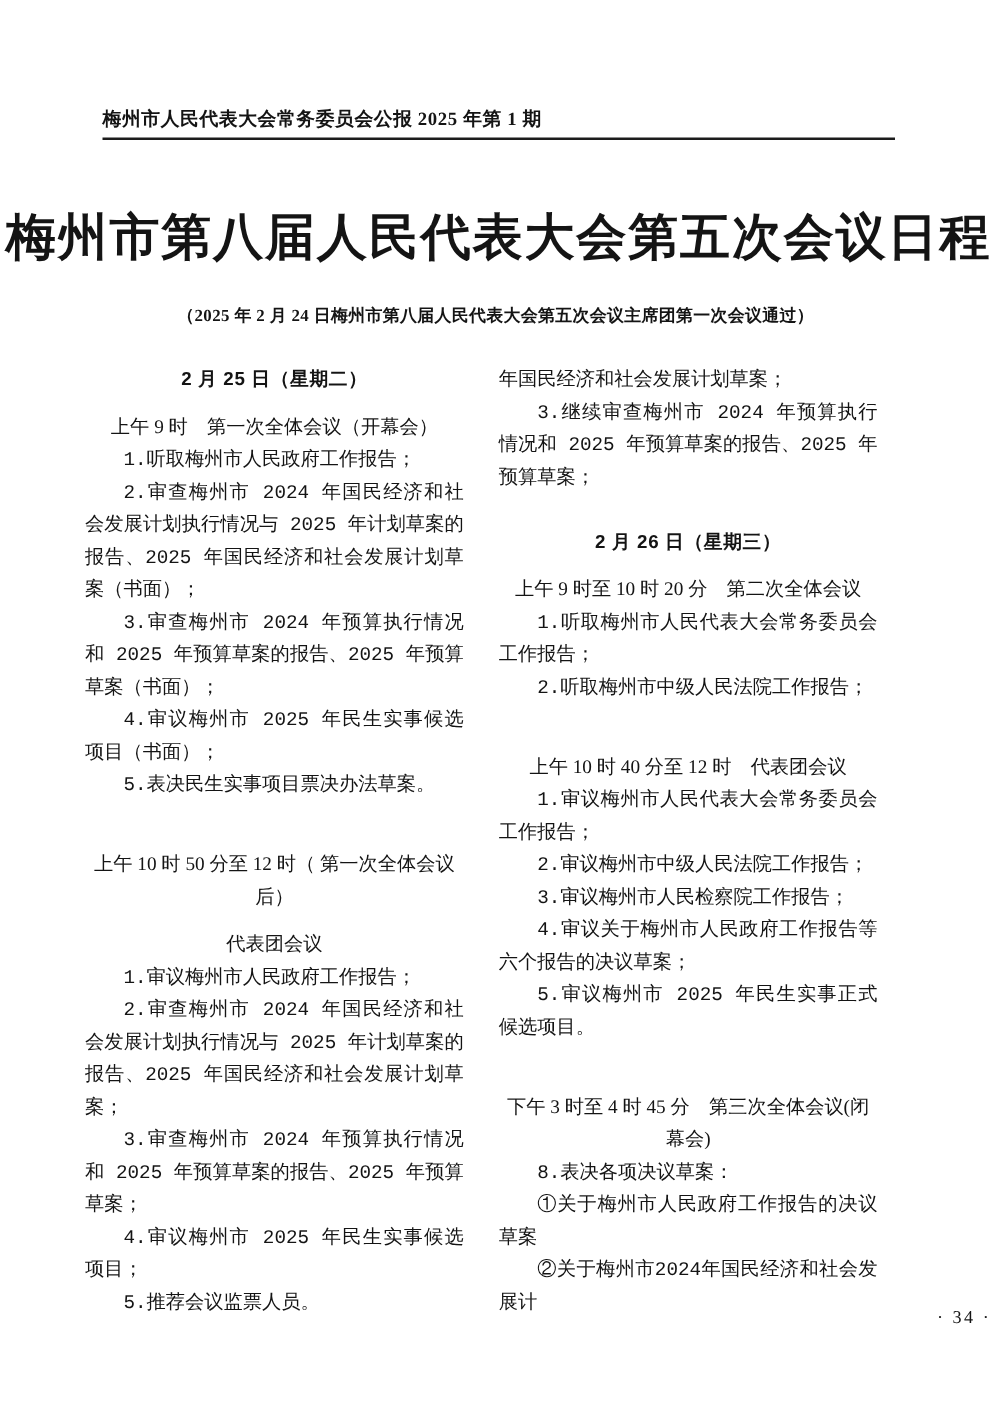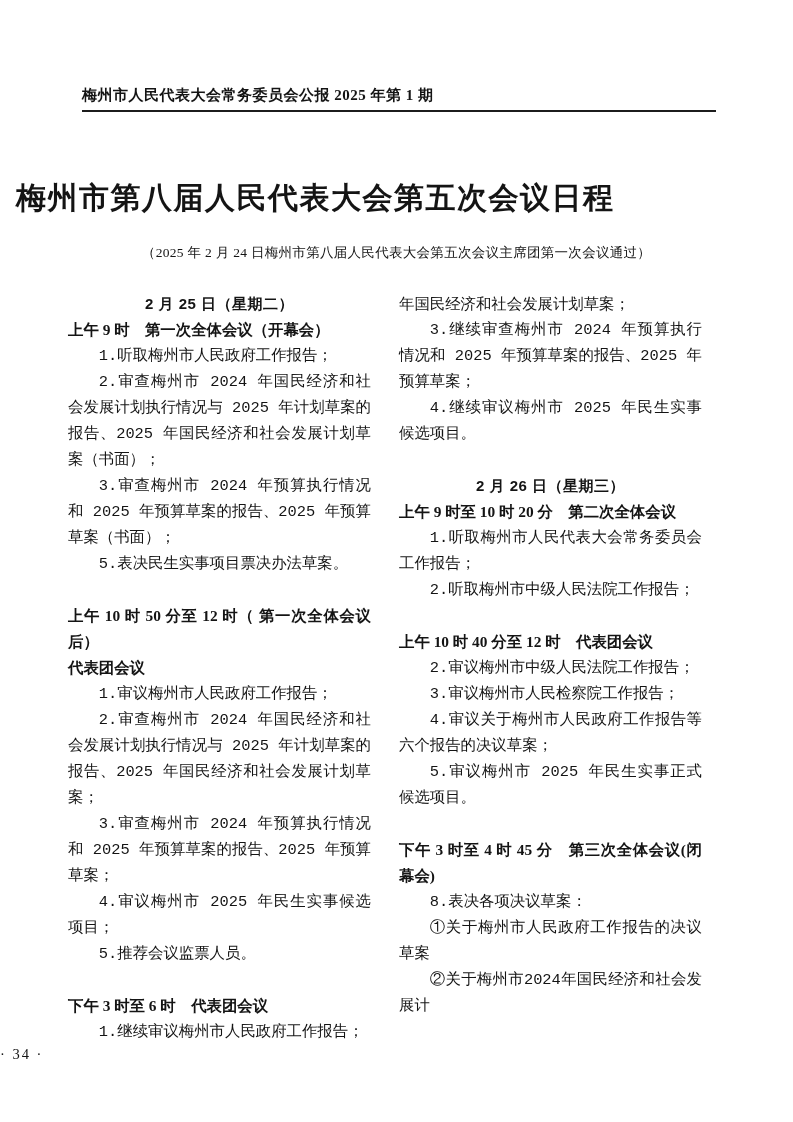--- a/index.html
+++ b/index.html
@@ -31,34 +31,34 @@
     left: 82px;
     top: 110px;
     width: 634px;
     border-top: 2.5px solid #1c1c1c;
   }
   .doc-title {
     position: absolute;
     left: 0;
     right: 0;
     top: 162px;
-    margin: 16px;
-    text-align: left;
-    font-size: 30px;
+    margin: 0;
+    text-align: right;
+    font-size: 40px;
     font-weight: 700;
     letter-spacing: 1.5px;
   }
   .approval-note {
     position: absolute;
     left: 0;
     right: 0;
     top: 244px;
     text-align: center;
     font-size: 13.5px;
-    font-weight: 400;
+    font-weight: 700;
     letter-spacing: 0.3px;
   }
   .columns {
     position: absolute;
     left: 68px;
     top: 291px;
     width: 634px;
     display: flex;
     gap: 28px;
   }
@@ -72,39 +72,41 @@
     margin: 0;
   }
   .blk.date {
     text-align: center;
     font-weight: 700;
     font-family: "Liberation Sans", "DejaVu Sans", sans-serif;
     font-size: 15px;
     letter-spacing: 0.5px;
   }
   .blk.session {
-    font-weight: 700;
+    text-align: center;
+    font-weight: 400;
     text-indent: 0;
+    margin-top: 12px;
   }
   .blk.item {
     text-indent: 2em;
     font-family: Liberation Mono, monospace;
   }
   .blk.continuation {
     text-indent: 0;
   }
   .blk.spacer {
     height: 26px;
   }
   .page-number {
     position: absolute;
     left: 0;
     right: 0;
     top: 1046px;
-    text-align: left;
+    text-align: right;
     font-size: 14.5px;
     letter-spacing: 2px;
   }
 </style>
 </head>
 <body>
 
 <div class="page">
   <div class="running-header">梅州市人民代表大会常务委员会公报 2025 年第 1 期</div>
 
@@ -114,44 +116,45 @@
 
   <div class="approval-note">（2025 年 2 月 24 日梅州市第八届人民代表大会第五次会议主席团第一次会议通过）</div>
 
   <div class="columns">
     <div class="col">
         <p class="blk date">2 月 25 日（星期二）</p>
         <p class="blk session">上午 9 时　第一次全体会议（开幕会）</p>
         <p class="blk item">1.听取梅州市人民政府工作报告；</p>
         <p class="blk item">2.审查梅州市 2024 年国民经济和社会发展计划执行情况与 2025 年计划草案的报告、2025 年国民经济和社会发展计划草案（书面）；</p>
         <p class="blk item">3.审查梅州市 2024 年预算执行情况和 2025 年预算草案的报告、2025 年预算草案（书面）；</p>
+        <p class="blk item">4.审议梅州市 2025 年民生实事候选项目（书面）；</p>
         <p class="blk item">5.表决民生实事项目票决办法草案。</p>
         <div class="blk spacer"></div>
         <p class="blk session">上午 10 时 50 分至 12 时（ 第一次全体会议后）</p>
         <p class="blk session">代表团会议</p>
         <p class="blk item">1.审议梅州市人民政府工作报告；</p>
         <p class="blk item">2.审查梅州市 2024 年国民经济和社会发展计划执行情况与 2025 年计划草案的报告、2025 年国民经济和社会发展计划草案；</p>
         <p class="blk item">3.审查梅州市 2024 年预算执行情况和 2025 年预算草案的报告、2025 年预算草案；</p>
         <p class="blk item">4.审议梅州市 2025 年民生实事候选项目；</p>
         <p class="blk item">5.推荐会议监票人员。</p>
         <div class="blk spacer"></div>
         <p class="blk session">下午 3 时至 6 时　代表团会议</p>
         <p class="blk item">1.继续审议梅州市人民政府工作报告；</p>
       </div>
     <div class="col">
         <p class="blk continuation">年国民经济和社会发展计划草案；</p>
         <p class="blk item">3.继续审查梅州市 2024 年预算执行情况和 2025 年预算草案的报告、2025 年预算草案；</p>
-        <p class="blk item">4.继续审议梅州市 2025 年民生实事候选项目。</p>
         <div class="blk spacer"></div>
         <p class="blk date">2 月 26 日（星期三）</p>
         <p class="blk session">上午 9 时至 10 时 20 分　第二次全体会议</p>
         <p class="blk item">1.听取梅州市人民代表大会常务委员会工作报告；</p>
         <p class="blk item">2.听取梅州市中级人民法院工作报告；</p>
         <div class="blk spacer"></div>
         <p class="blk session">上午 10 时 40 分至 12 时　代表团会议</p>
+        <p class="blk item">1.审议梅州市人民代表大会常务委员会工作报告；</p>
         <p class="blk item">2.审议梅州市中级人民法院工作报告；</p>
         <p class="blk item">3.审议梅州市人民检察院工作报告；</p>
         <p class="blk item">4.审议关于梅州市人民政府工作报告等六个报告的决议草案；</p>
         <p class="blk item">5.审议梅州市 2025 年民生实事正式候选项目。</p>
         <div class="blk spacer"></div>
         <p class="blk session">下午 3 时至 4 时 45 分　第三次全体会议(闭幕会)</p>
         <p class="blk item">8.表决各项决议草案：</p>
         <p class="blk item">①关于梅州市人民政府工作报告的决议草案</p>
         <p class="blk item">②关于梅州市2024年国民经济和社会发展计</p>
       </div>

